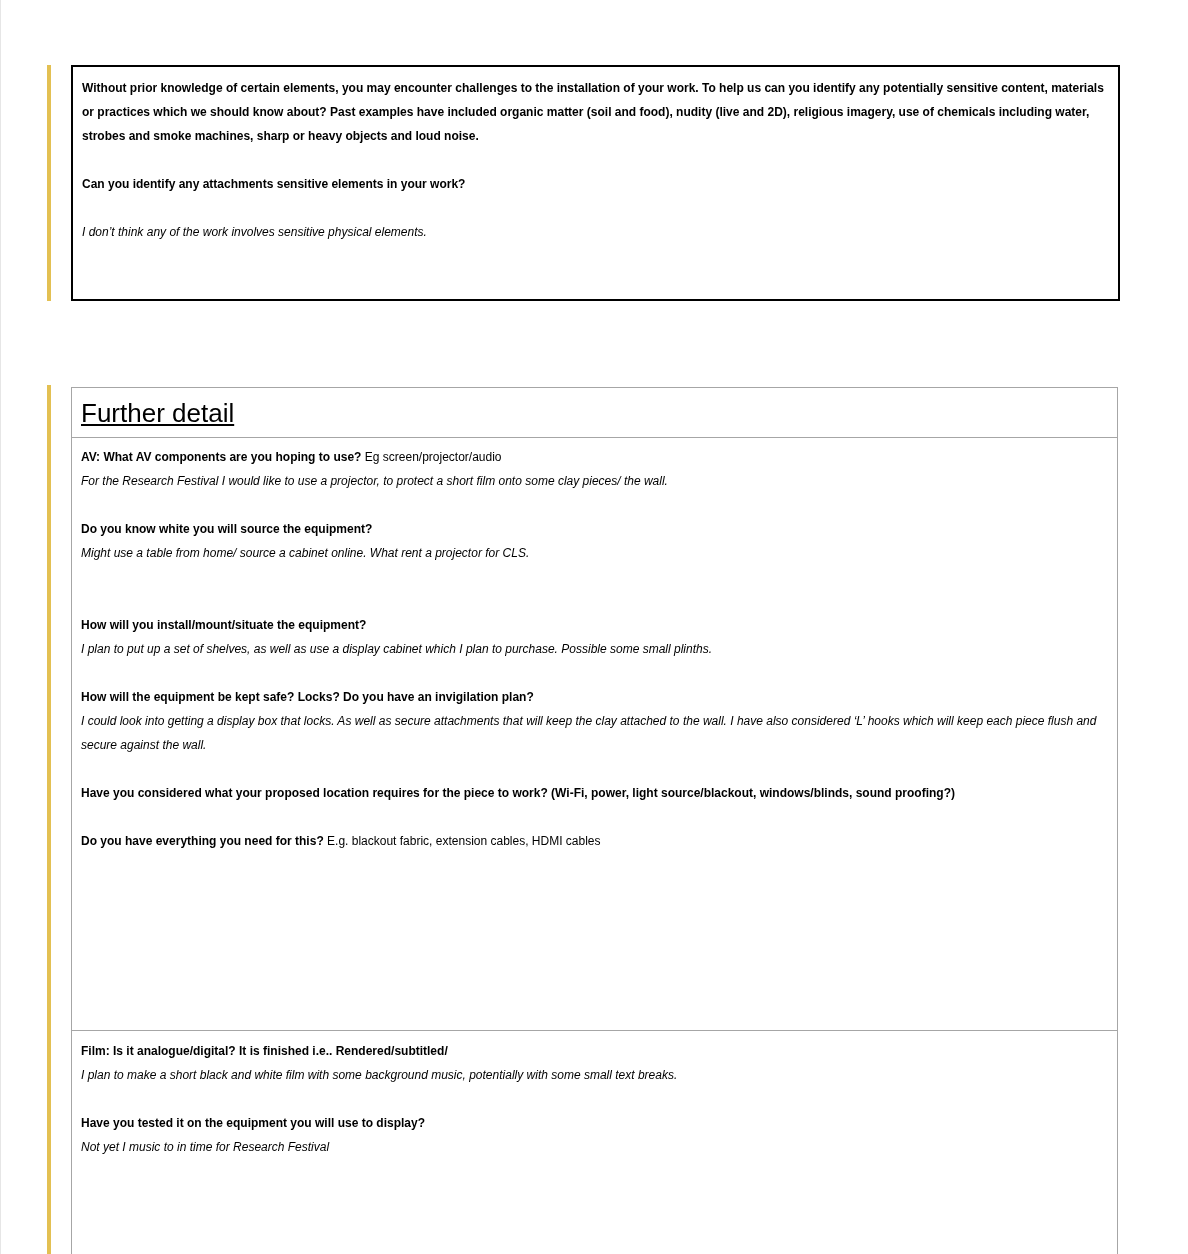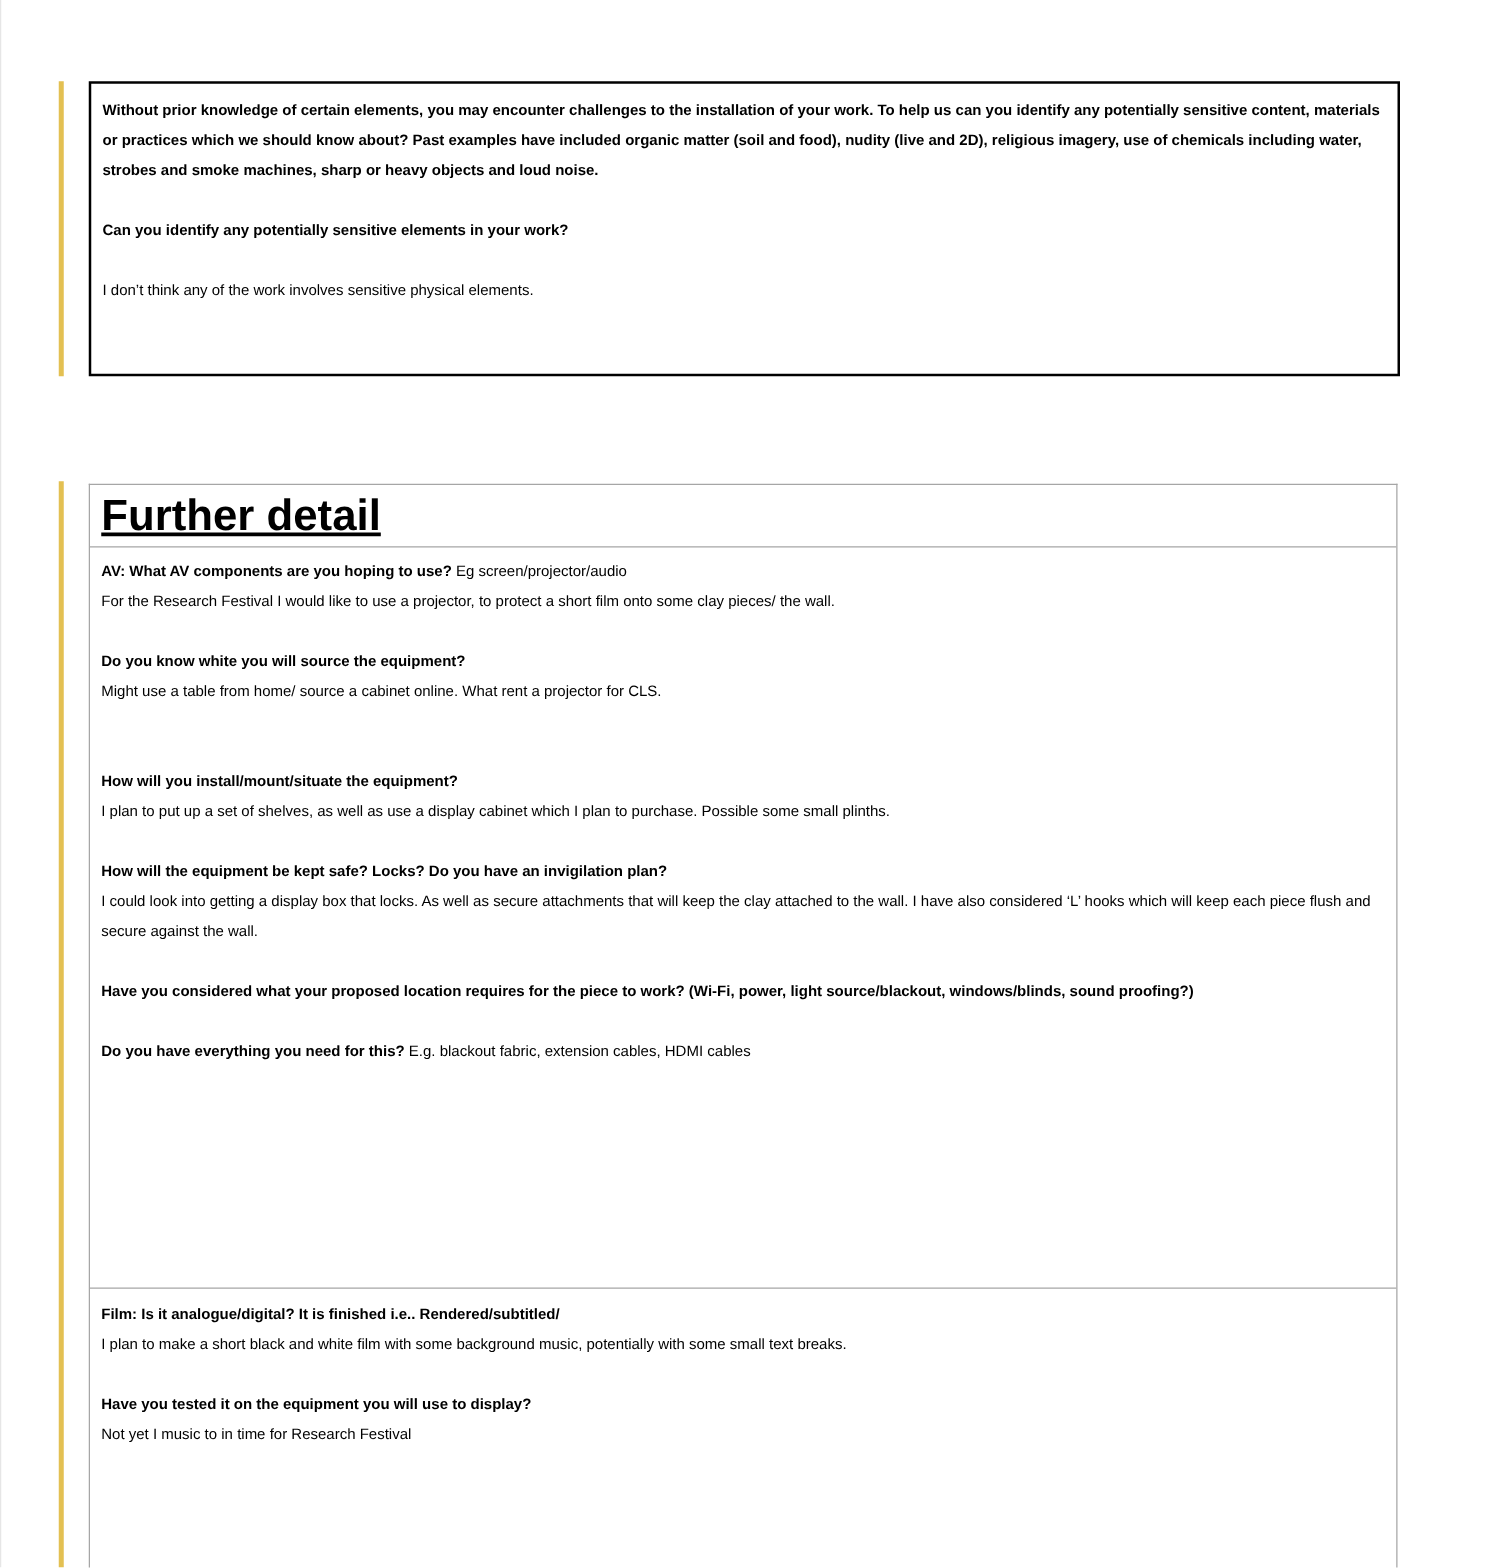--- a/index.html
+++ b/index.html
@@ -18,49 +18,49 @@
     }
     .bar1 { top: 65px; height: 236px; }
     .bar2 { top: 385px; height: 869px; }
 
     .box1 {
       position: absolute; left: 71px; top: 65px; width: 1045px; height: 232px;
       border: 2px solid #000; box-sizing: content-box;
     }
     .box1 .inner { padding: 9px 9px 0 9px; }
     .b { font-weight: bold; }
-    .i { }
+    .i { font-style: italic; }
     .txt { font-size: 12px; line-height: 24px; margin: 0; }
     .gap24 { height: 24px; }
 
     .table2 {
       position: absolute; left: 71px; top: 387px; width: 1047px; height: 900px;
       border: 1px solid #a6a6a6; border-bottom: none; box-sizing: border-box;
     }
     .row { border-bottom: 1px solid #a6a6a6; padding: 0 9px; box-sizing: border-box; }
     .row-title { height: 50px; padding-top: 8px; }
     .row-av { height: 593px; padding-top: 7px; }
     .row-film { border-bottom: none; padding-top: 8px; }
     .title {
-      font-size: 35px; font-weight: bold; text-decoration: underline;
+      font-size: 26px; font-weight: normal; text-decoration: underline;
       line-height: 34px; margin: 0;
     }
   </style>
 </head>
 <body>
 
 <div class="page-edge"></div>
 <div class="change-bar bar1"></div>
 <div class="change-bar bar2"></div>
 
 <div class="box1">
   <div class="inner">
     <p class="txt b">Without prior knowledge of certain elements, you may encounter challenges to the installation of your work.  To help us can you identify any potentially sensitive content, materials or practices which we should know about?  Past examples have included organic matter (soil and food), nudity (live and 2D), religious imagery, use of chemicals including water, strobes and smoke machines, sharp or heavy objects and loud noise.</p>
     <div class="gap24"></div>
-    <p class="txt b">Can you identify any potentially sensitive elements in your work?</p>
+    <p class="txt b">Can you identify any attachments sensitive elements in your work?</p>
     <div class="gap24"></div>
     <p class="txt i">I don’t think any of the work involves sensitive physical elements.</p>
   </div>
 </div>
 
 <div class="table2">
   <div class="row row-title">
     <p class="title">Further detail</p>
   </div>
 

